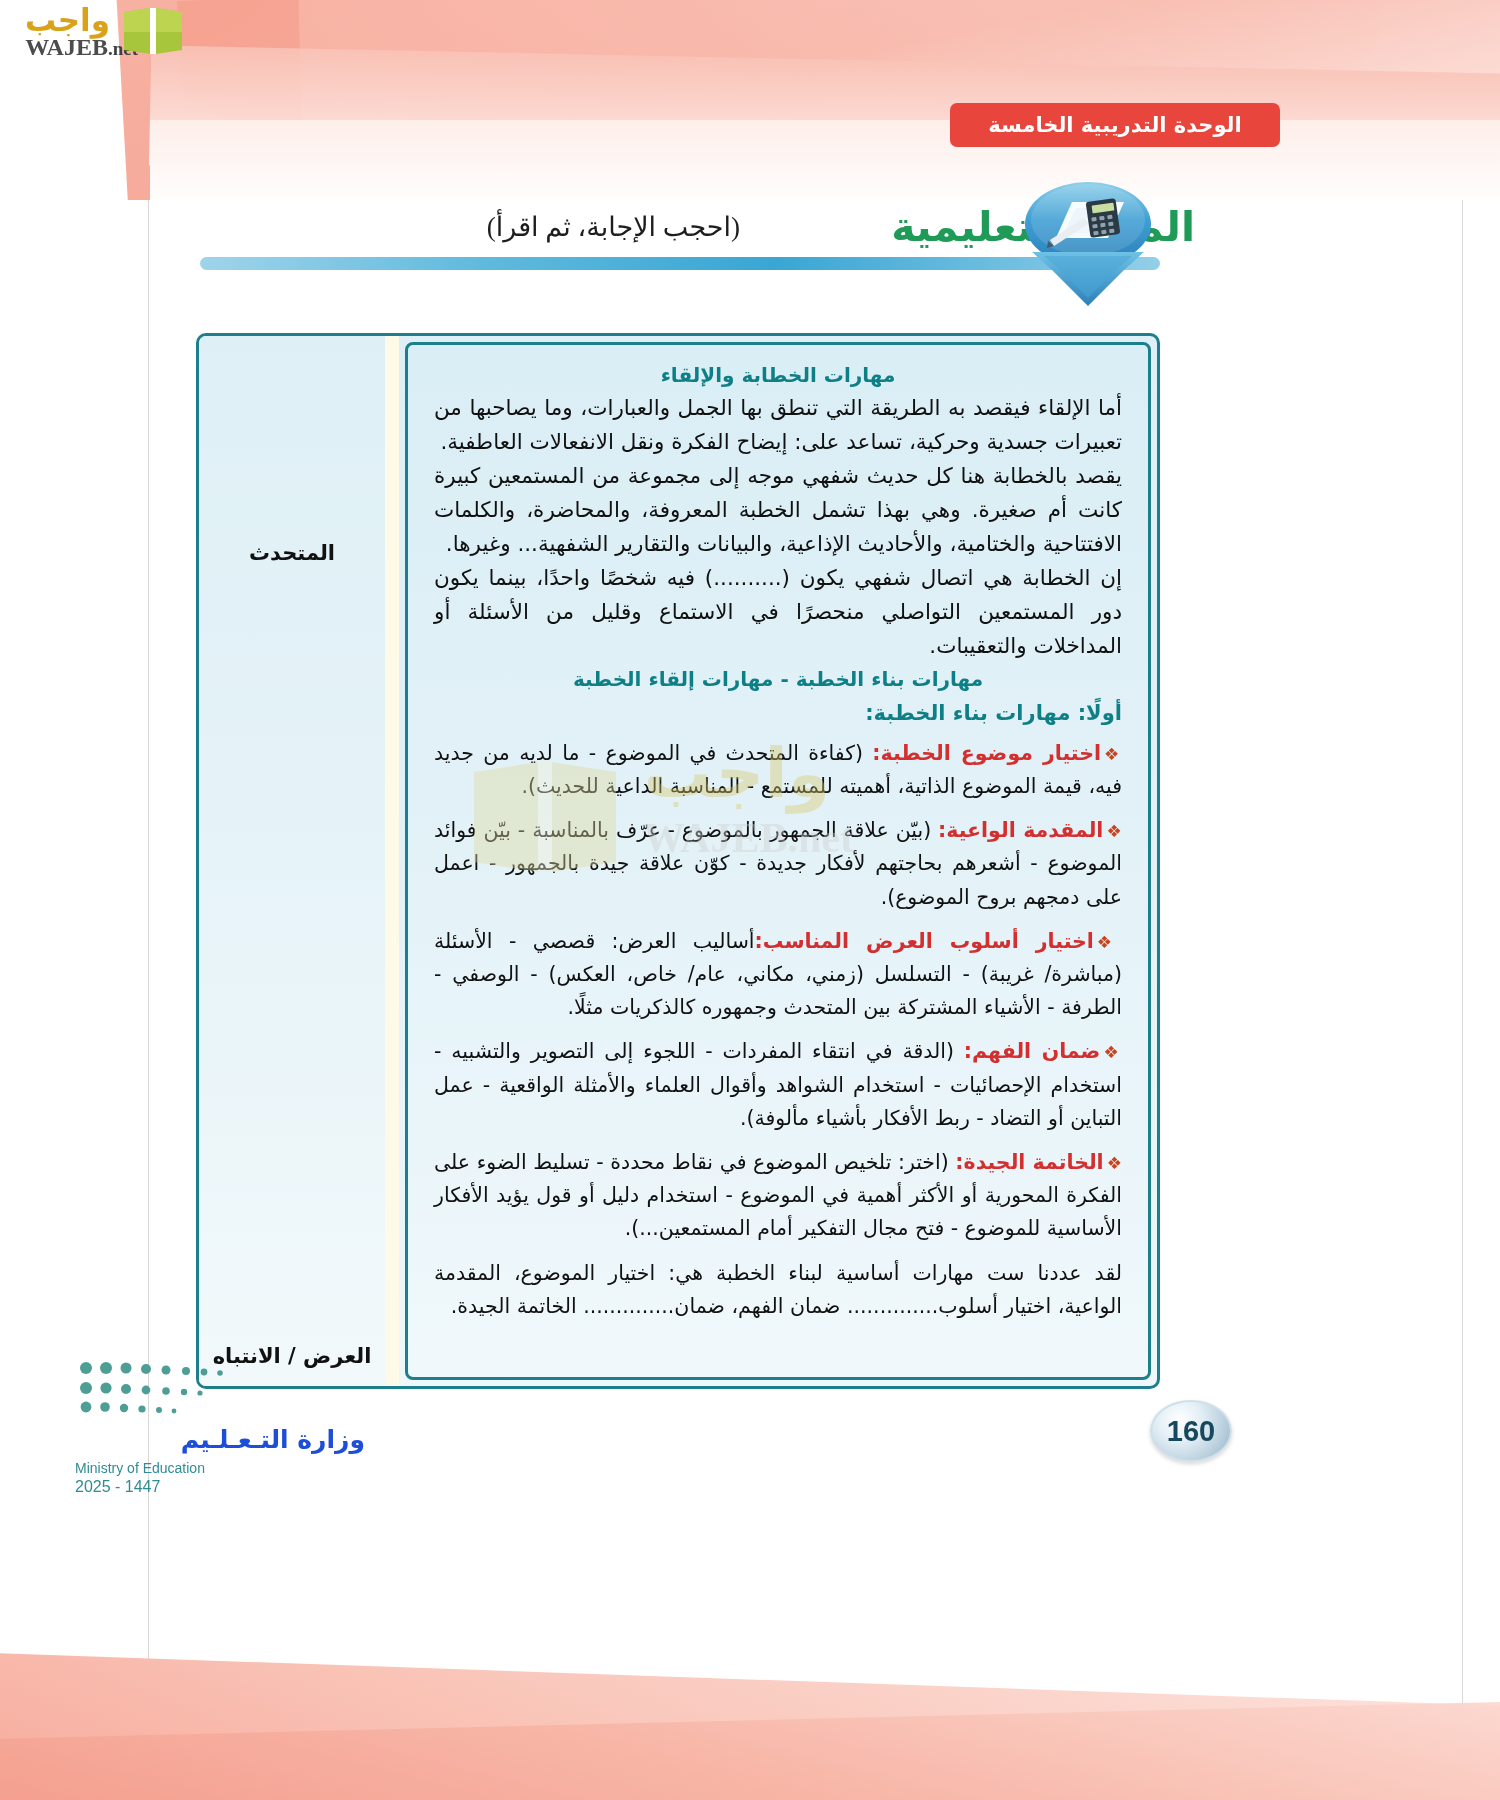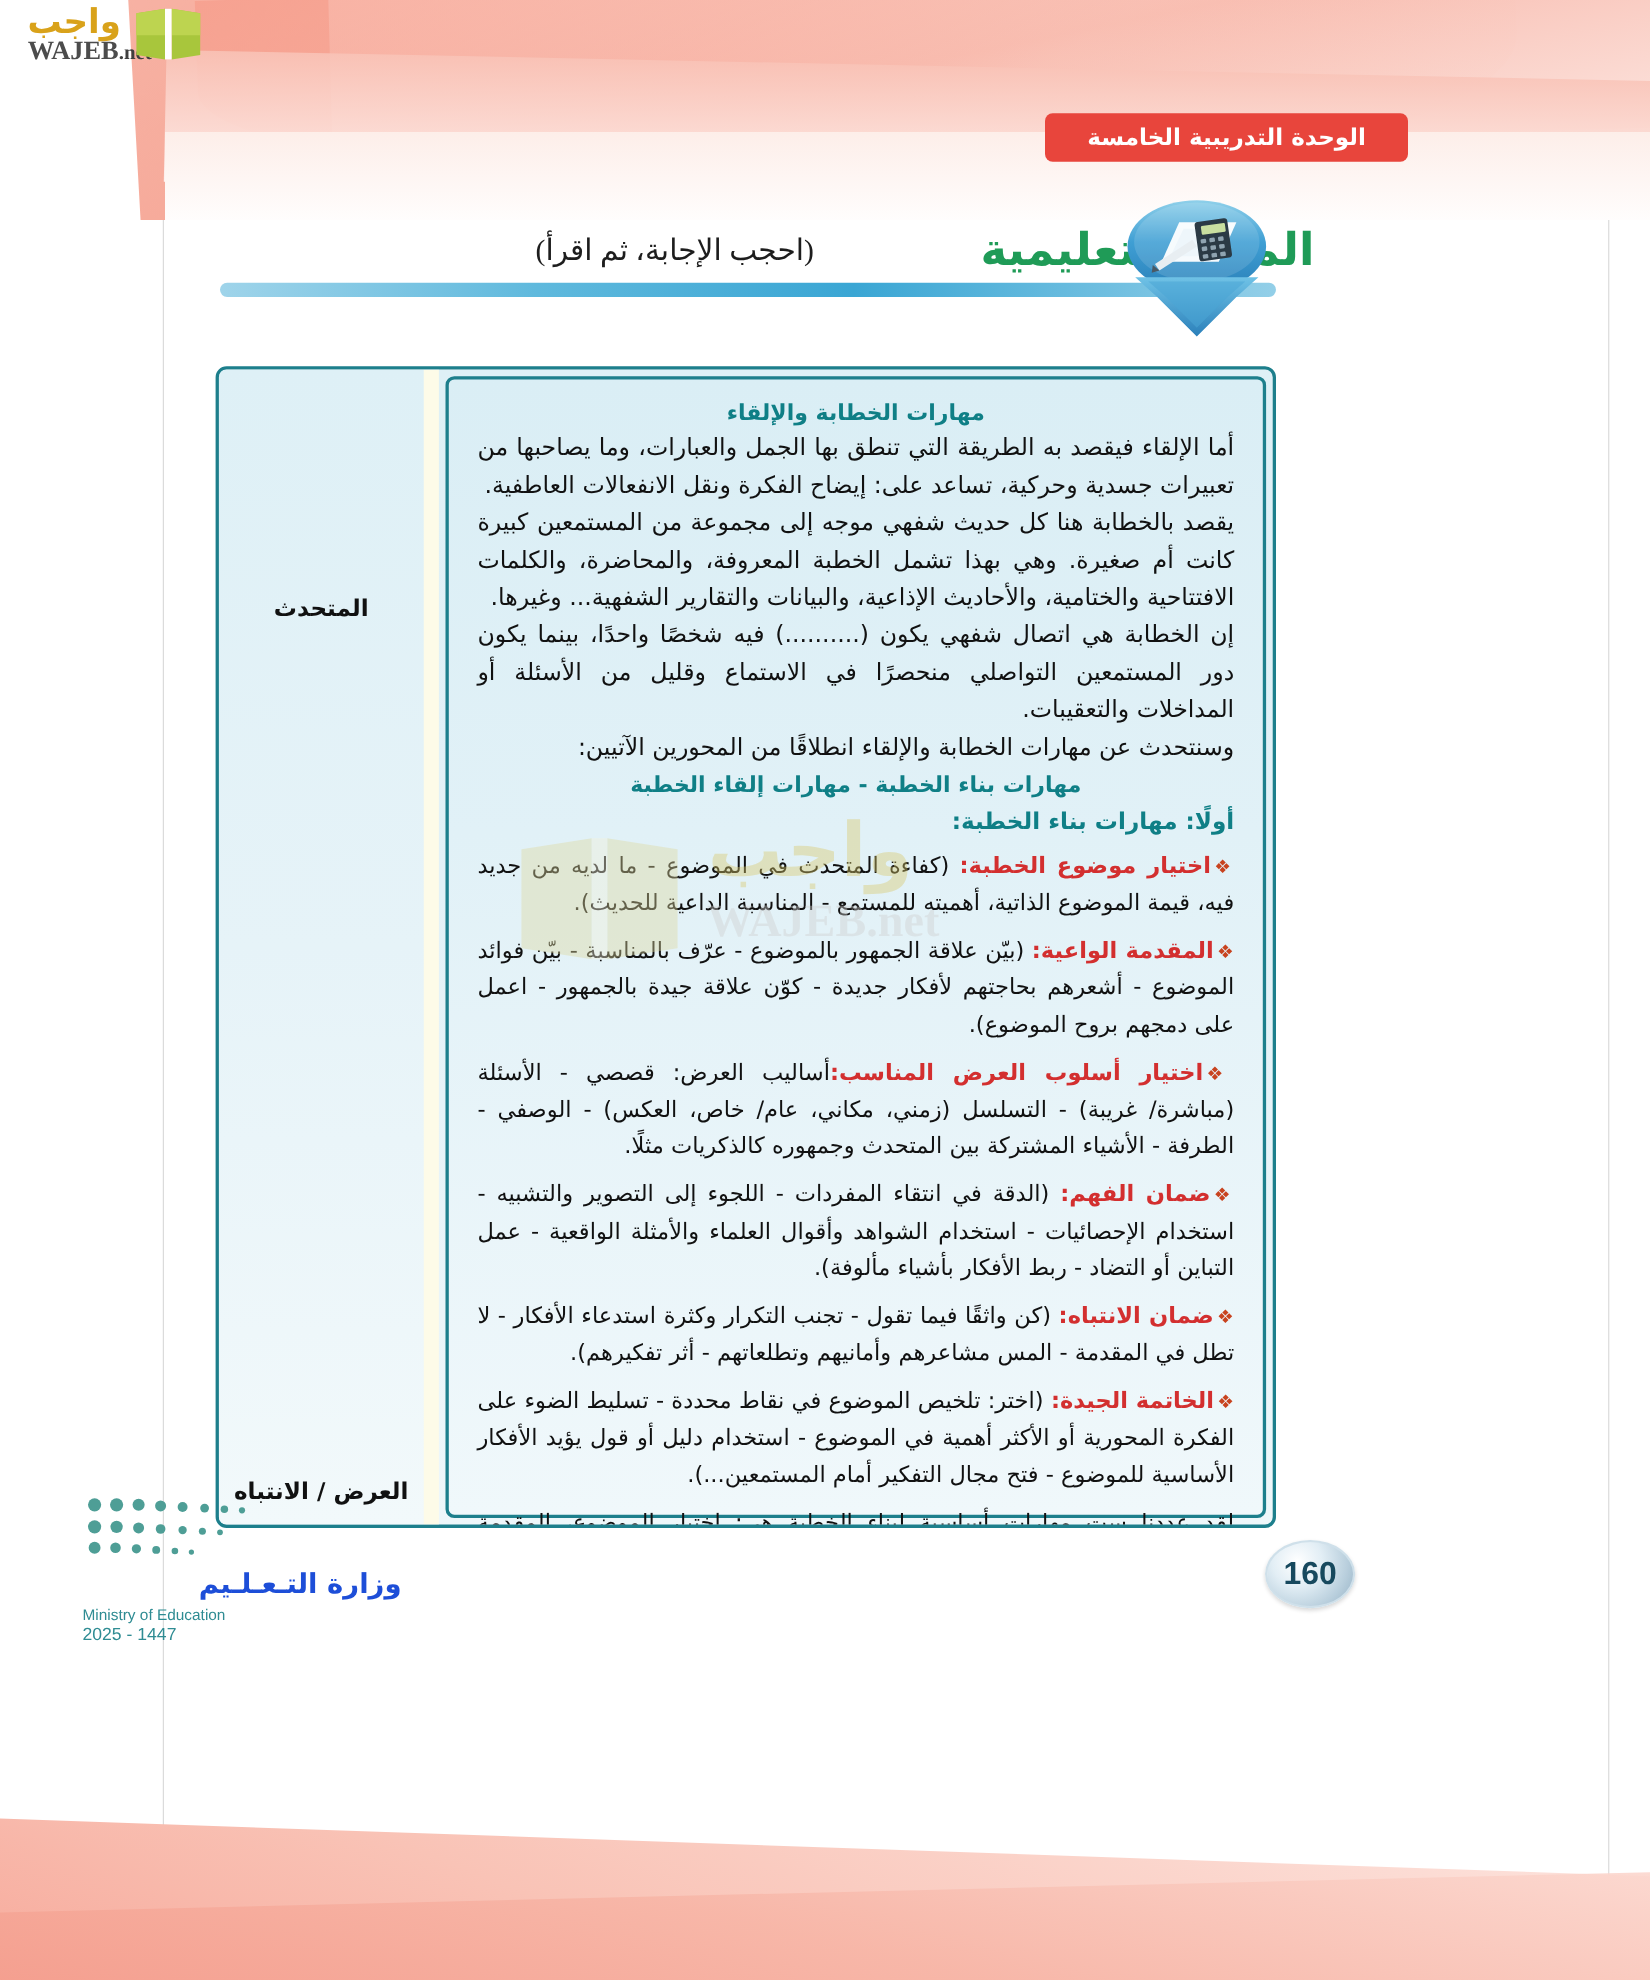--- a/index.html
+++ b/index.html
@@ -368,21 +368,20 @@
 
   <div id="card">
 
     <div id="text-col">
 
       <div class="h-teal">مهارات الخطابة والإلقاء</div>
 
       <p class="para">أما الإلقاء فيقصد به الطريقة التي تنطق بها الجمل والعبارات، وما يصاحبها من تعبيرات جسدية وحركية، تساعد على: إيضاح الفكرة ونقل الانفعالات العاطفية.</p>
       <p class="para">يقصد بالخطابة هنا كل حديث شفهي موجه إلى مجموعة من المستمعين كبيرة كانت أم صغيرة. وهي بهذا تشمل الخطبة المعروفة، والمحاضرة، والكلمات الافتتاحية والختامية، والأحاديث الإذاعية، والبيانات والتقارير الشفهية... وغيرها.</p>
       <p class="para">إن الخطابة هي اتصال شفهي يكون (..........) فيه شخصًا واحدًا، بينما يكون دور المستمعين التواصلي منحصرًا في الاستماع وقليل من الأسئلة أو المداخلات والتعقيبات.</p>
-      <p class="para">وسنتحدث عن مهارات الخطابة والإلقاء انطلاقًا من المحورين الآتيين:</p>
 
       <div class="two-axes">مهارات بناء الخطبة - مهارات إلقاء الخطبة</div>
 
       <div class="first-head">أولًا: مهارات بناء الخطبة:</div>
 
       <p class="bullet">
         <span class="mark">❖</span><span class="lead">اختيار موضوع الخطبة:</span><span> (كفاءة المتحدث في الموضوع - ما لديه من جديد فيه، قيمة الموضوع الذاتية، أهميته للمستمع - المناسبة الداعية للحديث).</span>
       </p>
 
       <p class="bullet">
@@ -390,23 +389,20 @@
       </p>
 
       <p class="bullet">
         <span class="mark">❖</span><span class="lead">اختيار أسلوب العرض المناسب:</span><span>أساليب العرض: قصصي - الأسئلة (مباشرة/ غريبة) - التسلسل (زمني، مكاني، عام/ خاص، العكس) - الوصفي - الطرفة - الأشياء المشتركة بين المتحدث وجمهوره كالذكريات مثلًا.</span>
       </p>
 
       <p class="bullet">
         <span class="mark">❖</span><span class="lead">ضمان الفهم:</span><span> (الدقة في انتقاء المفردات - اللجوء إلى التصوير والتشبيه - استخدام الإحصائيات - استخدام الشواهد وأقوال العلماء والأمثلة الواقعية - عمل التباين أو التضاد - ربط الأفكار بأشياء مألوفة).</span>
       </p>
 
-      <p class="bullet">
-        <span class="mark">❖</span><span class="lead">ضمان الانتباه:</span><span> (كن واثقًا فيما تقول - تجنب التكرار وكثرة استدعاء الأفكار - لا تطل في المقدمة - المس مشاعرهم وأمانيهم وتطلعاتهم - أثر تفكيرهم).</span>
-      </p>
 
       <p class="bullet">
         <span class="mark">❖</span><span class="lead">الخاتمة الجيدة:</span><span> (اختر: تلخيص الموضوع في نقاط محددة - تسليط الضوء على الفكرة المحورية أو الأكثر أهمية في الموضوع - استخدام دليل أو قول يؤيد الأفكار الأساسية للموضوع - فتح مجال التفكير أمام المستمعين...).</span>
       </p>
 
       <p class="closing">لقد عددنا ست مهارات أساسية لبناء الخطبة هي: اختيار الموضوع، المقدمة الواعية، اختيار أسلوب.............. ضمان الفهم، ضمان.............. الخاتمة الجيدة.</p>
     </div>
 
     <div id="sep-col"></div>
 

